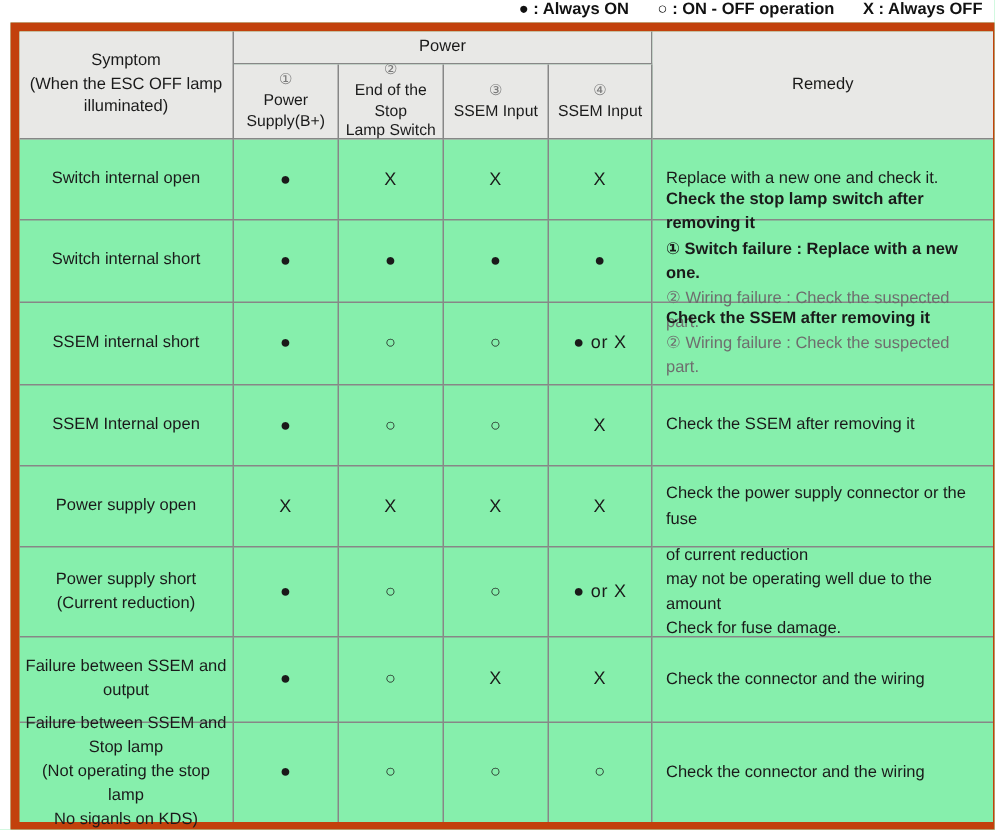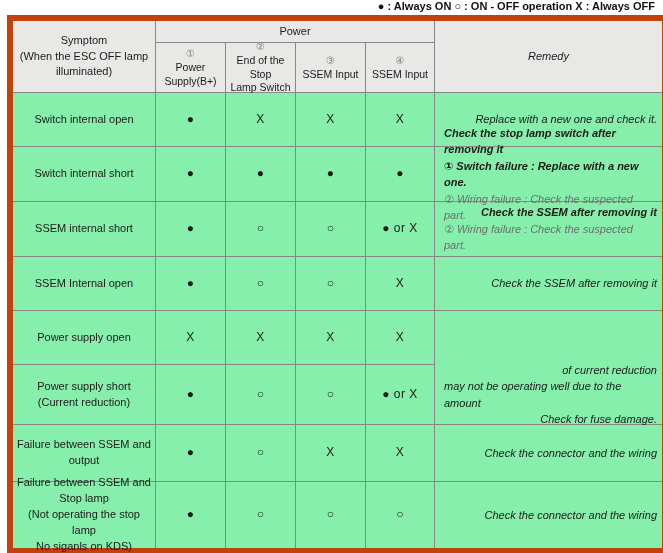--- a/index.html
+++ b/index.html
@@ -6,44 +6,44 @@
   body{
     width:663px;height:553px;background:#ffffff;overflow:hidden;
     font-family:"Liberation Sans","DejaVu Sans",sans-serif;
     color:#1a1a1a;-webkit-font-smoothing:antialiased;
   }
   .page{position:relative;width:663px;height:553px;background:#fff;}
   .legend{
     position:absolute;top:0;right:8px;height:14px;
     font-size:11px;font-weight:bold;color:#111;white-space:nowrap;
   }
-  .legend span{margin-left:0;}
+  .legend span{margin-left:16px;}
   .legend span:first-child{margin-left:0;}
   .tbl{
     position:absolute;left:7px;top:15px;width:649px;height:527px;
     display:grid;
     grid-template-columns:143px 70px 70px 70px 69px 1fr;
     grid-template-rows:22px 50px 54px 55px 55px 54px 54px 60px 57px 1fr;
     border:6px solid #c2410c;background:#86efac;
   }
   .c{
     border-right:1px solid #878787;border-bottom:1px solid #878787;
     display:flex;align-items:center;justify-content:center;
     text-align:center;font-size:11px;line-height:1.45;
     box-sizing:border-box;padding:2px 4px;min-width:0;min-height:0;
   }
-  .last{border-right:none;font-style:italic;}
+  .last{border-right:none;}
   .bot{border-bottom:none;}
   .hdr{background:#e8e8e6;}
   .pre{white-space:pre-line;}
   .sub{flex-direction:column;font-size:10.5px;line-height:1.3;padding:2px;}
   .circ{color:#7b7b7b;font-size:10px;margin-bottom:1px;}
   .st{font-size:12px;letter-spacing:0.5px;}
   .rem{
-    flex-direction:column;align-items:flex-end;justify-content:center;
+    flex-direction:column;align-items:flex-start;justify-content:center;
     text-align:left;padding:4px 5px 4px 9px;line-height:1.5;
   }
   .rem .muted{color:#6e6e6e;}
   .rem .bold{font-weight:bold;}
 </style>
 </head>
 <body>
 
 <div class="page">
 
@@ -116,20 +116,23 @@
     <div class="c st" style="grid-area:6/5">X</div>
     <div class="c rem last" style="grid-area:6/6">
       <div>Check the SSEM after removing it</div>
     </div>
 
     <div class="c pre" style="grid-area:7/1">Power supply open</div>
     <div class="c st" style="grid-area:7/2">X</div>
     <div class="c st" style="grid-area:7/3">X</div>
     <div class="c st" style="grid-area:7/4">X</div>
     <div class="c st" style="grid-area:7/5">X</div>
+    <div class="c rem last" style="grid-area:7/6">
+      <div>Check the power supply connector or the fuse</div>
+    </div>
 
     <div class="c pre" style="grid-area:8/1">Power supply short
 (Current reduction)</div>
     <div class="c st" style="grid-area:8/2">●</div>
     <div class="c st" style="grid-area:8/3">○</div>
     <div class="c st" style="grid-area:8/4">○</div>
     <div class="c st" style="grid-area:8/5">● or X</div>
     <div class="c rem last" style="grid-area:8/6">
       <div>of current reduction</div>
       <div>may not be operating well due to the amount</div>

